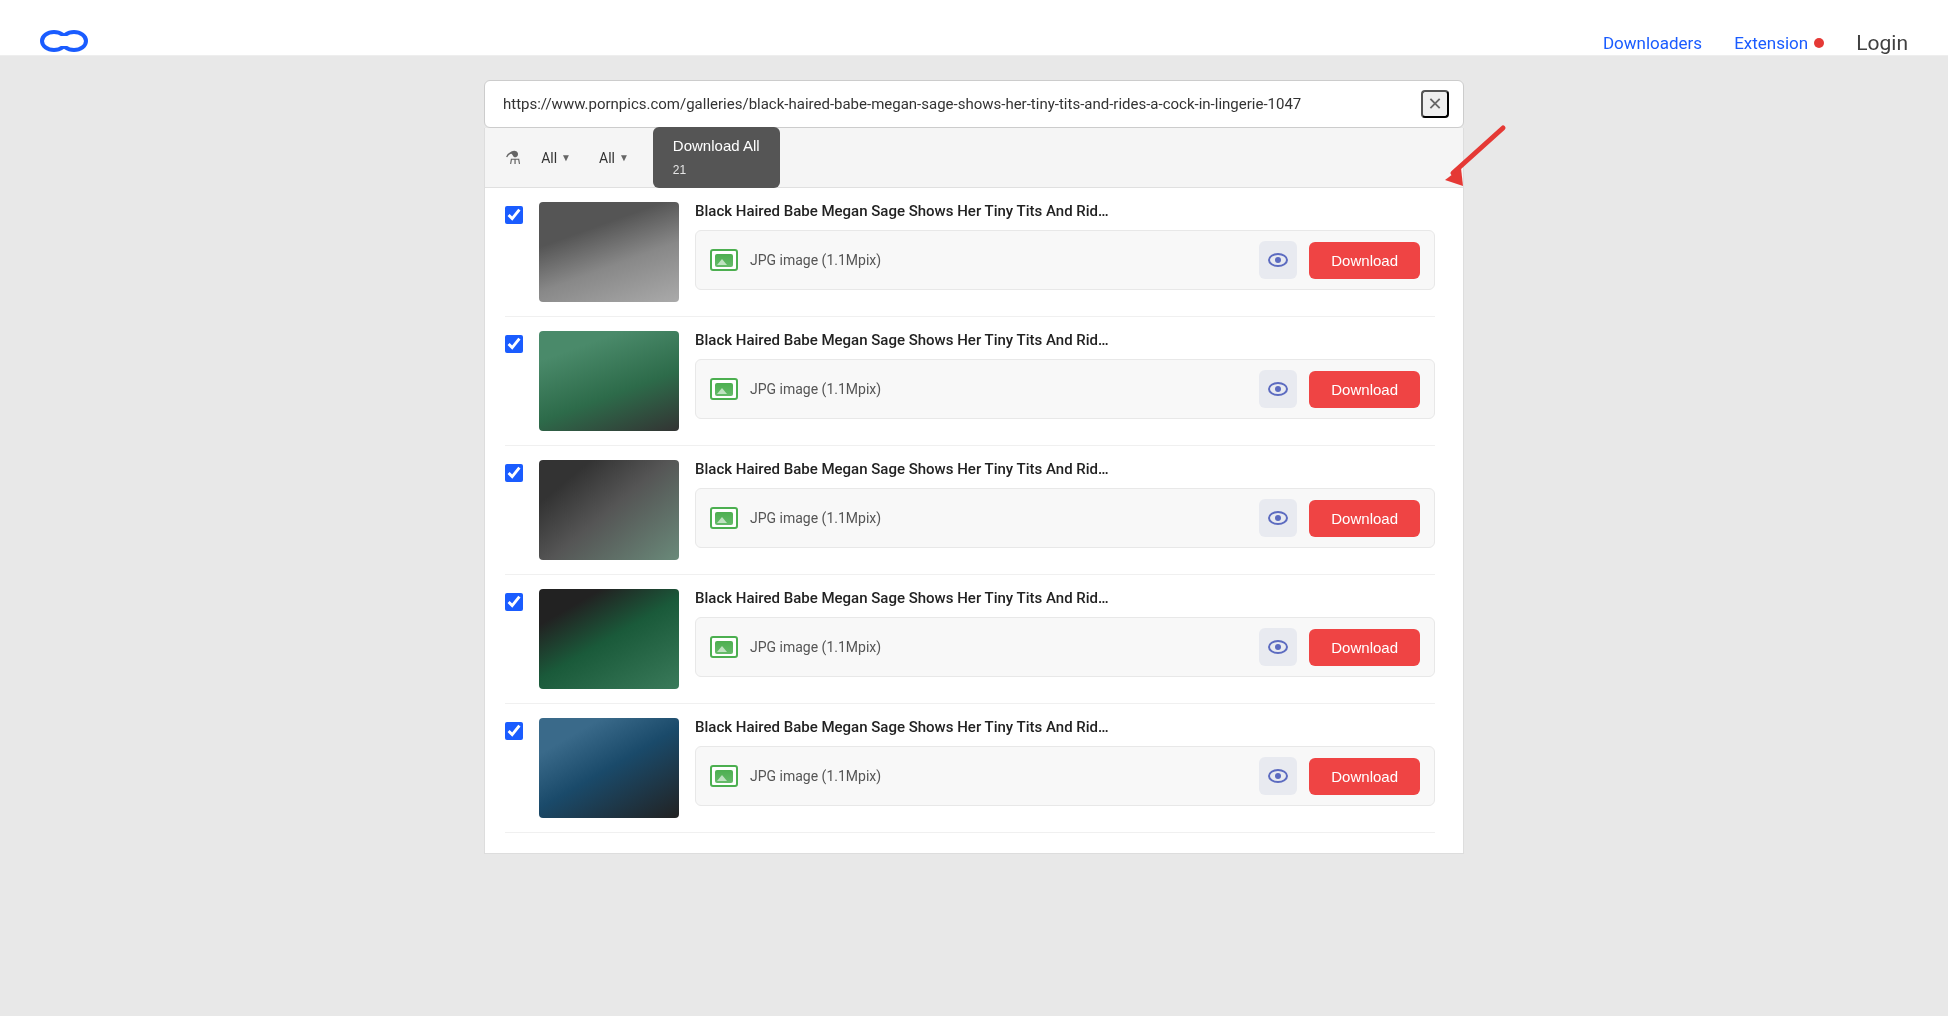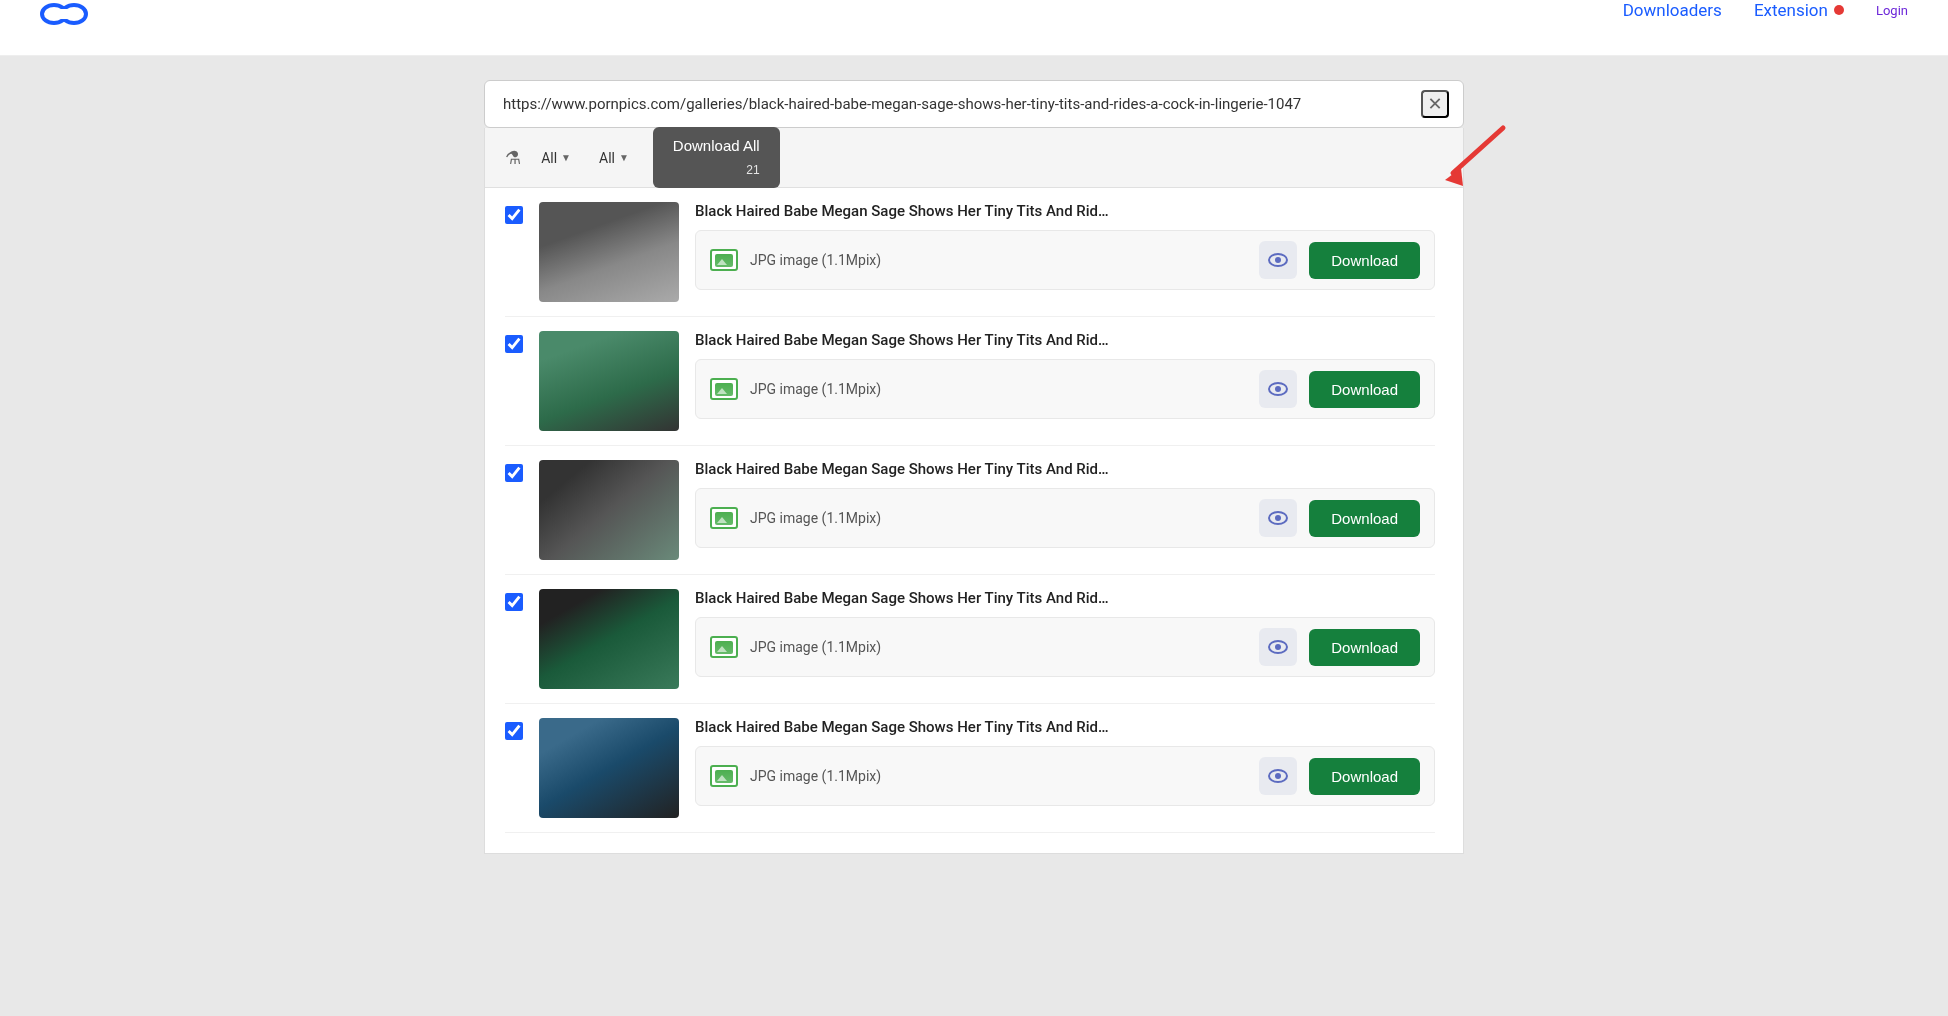--- a/index.html
+++ b/index.html
@@ -13,21 +13,21 @@
 
     
     .topnav {
       position: fixed;
       top: 0;
       left: 0;
       width: 100%;
       height: 56px;
       background: #fff;
       display: flex;
-      align-items: flex-start;
+      align-items: flex-end;
       justify-content: space-between;
       padding: 0 40px;
       z-index: 100;
       border-bottom: 1px solid #eee;
     }
     .topnav-logo {
       display: flex;
       align-items: center;
     }
     .topnav-logo svg {
@@ -51,22 +51,22 @@
       gap: 6px;
     }
     .ext-dot {
       width: 10px;
       height: 10px;
       border-radius: 50%;
       background: #e53935;
       display: inline-block;
     }
     .topnav-login {
-      color: #6d28d9;
-      font-size: 13px;
+      color: #404040;
+      font-size: 21px;
       cursor: pointer;
     }
 
     
     .main-content {
       padding-top: 80px;
       display: flex;
       justify-content: center;
     }
     .url-bar {
@@ -155,21 +155,21 @@
       background: #555;
       color: #fff;
       border: none;
       border-radius: 6px;
       padding: 10px 20px;
       font-size: 15px;
       cursor: pointer;
       position: relative;
       display: flex;
       flex-direction: column;
-      align-items: flex-end;
+      align-items: flex-start;
       line-height: 1.2;
       gap: 8px;
     }
     .btn-download-all .count-badge {
       font-size: 12px;
       opacity: 0.85;
     }
 
     
     .select-all-row {
@@ -280,21 +280,21 @@
       border: none;
       border-radius: 6px;
       display: flex;
       align-items: center;
       justify-content: center;
       cursor: pointer;
       color: #5c6bc0;
       font-size: 18px;
     }
     .btn-download {
-      background: #15803d;
+      background: #ef4444;
       color: #fff;
       border: none;
       border-radius: 6px;
       padding: 10px 22px;
       font-size: 15px;
       cursor: pointer;
       white-space: nowrap;
     }
 
     

